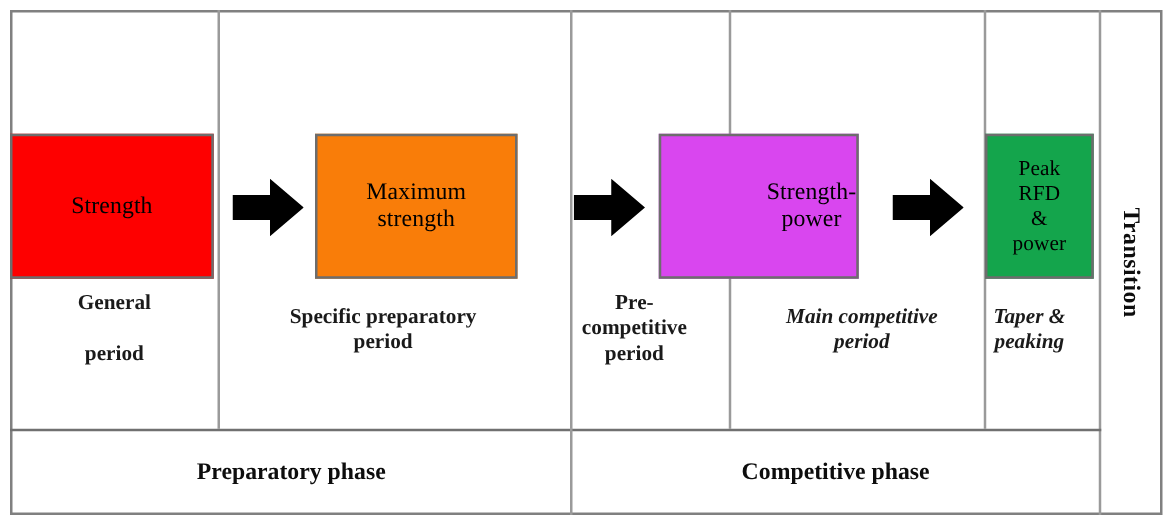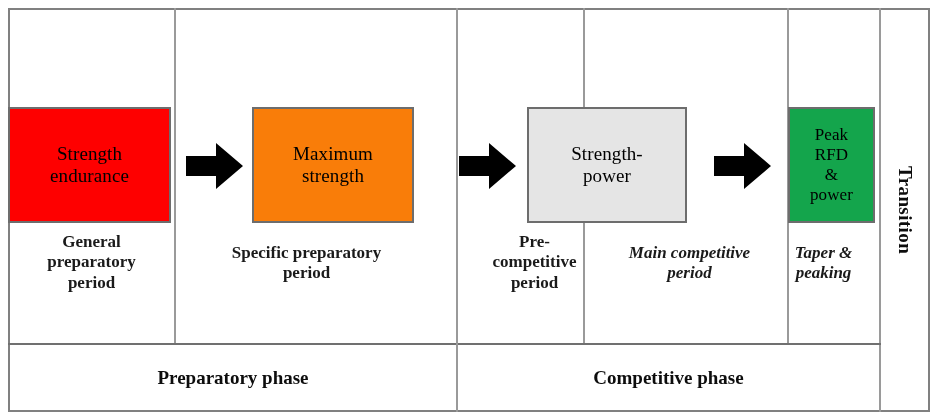--- a/index.html
+++ b/index.html
@@ -52,21 +52,21 @@
     align-items: center;
     justify-content: center;
     text-align: center;
     font-weight: normal;
     color: #000000;
     line-height: 1.18;
     letter-spacing: 0.1px;
   }
   .box-red    { background: #fe0000; }
   .box-orange { background: #f97d09; align-items: center; }
-  .box-yellow { background: #e5e5e5; }
+  .box-yellow { background: #d946ef; justify-content: flex-end; }
   .box-green  { background: #14a54c; }
 
   .box-red    { left: 8px;   top: 107px; width: 163px; height: 116px; font-size: 19px; }
   .box-orange { left: 252px; top: 107px; width: 162px; height: 116px; font-size: 19px; }
   .box-yellow { left: 527px; top: 107px; width: 160px; height: 116px; font-size: 19px; }
   .box-green  { left: 788px; top: 107px; width: 87px;  height: 116px; font-size: 17px; }
 
   
   .arrow {
     position: absolute;
@@ -138,21 +138,20 @@
   <div class="vline" style="left:787px; top:8px;  height:335px;"></div>
   <div class="vline" style="left:879px; top:8px;  height:404px;"></div>
 
   <div class="hline" style="left:8px; top:343px; width:873px;"></div>
 
   <div class="vline" style="left:456px; top:343px; height:69px;"></div>
 
   <div class="emphasis-box box-red">
     <span>
       <span>Strength</span><br>
-      <span>endurance</span>
     </span>
   </div>
 
   <div class="emphasis-box box-orange">
     <span>
       <span>Maximum</span><br>
       <span>strength</span>
     </span>
   </div>
 
@@ -183,30 +182,30 @@
     </svg>
   </div>
   <div class="arrow arrow-3">
     <svg viewBox="0 0 57 46" preserveAspectRatio="none">
       <polygon points="0,13 30,13 30,0 57,23 30,46 30,33 0,33" fill="#000000"></polygon>
     </svg>
   </div>
 
   <div class="period-label" style="left:10px; width:163px;">
     <span>General</span><br>
-    <span>preparatory</span><br>
+    <br>
     <span>period</span>
   </div>
 
   <div class="period-label" style="left:168px; width:277px; top:243px;">
     <span>Specific preparatory</span><br>
     <span>period</span>
   </div>
 
-  <div class="period-label" style="left:486px; width:97px;">
+  <div class="period-label" style="left:459px; width:97px;">
     <span>Pre-</span><br>
     <span>competitive</span><br>
     <span>period</span>
   </div>
 
   <div class="period-label" style="left:586px; width:207px; top:243px;font-style:italic;">
     <span>Main competitive</span><br>
     <span>period</span>
   </div>
 

